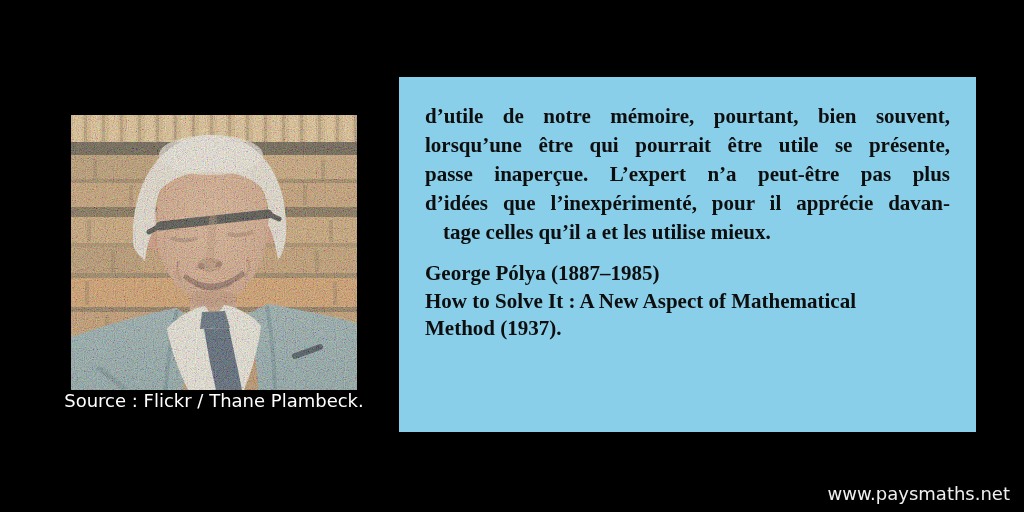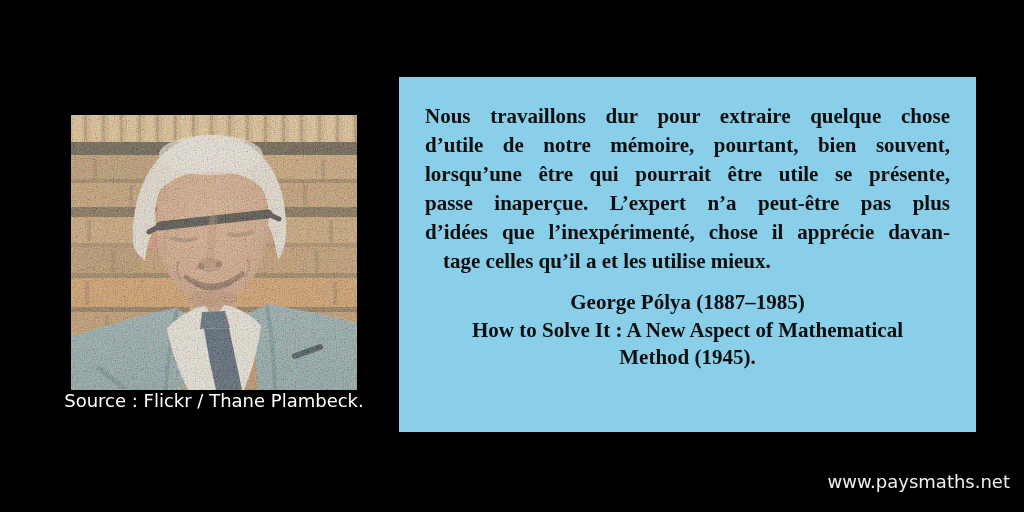--- a/index.html
+++ b/index.html
@@ -45,32 +45,31 @@
     font-family: "Liberation Serif", serif;
     font-weight: bold;
     font-size: 21px;
     line-height: 29px;
     color: var(--quote_text, #0e0e0e);
   }
   .quote-line { text-align: justify; text-align-last: justify; white-space: nowrap; }
   .quote-line.last { text-align-last: left; margin-left: 18px; }
   .attribution {
     margin-top: 13px;
-    text-align: center;
     font-family: "Liberation Serif", serif;
     font-weight: bold;
     font-size: 21px;
     line-height: 27.5px;
     color: var(--quote_text, #0e0e0e);
   }
   .italic { }
   .watermark {
     position: absolute;
     right: 14px;
-    bottom: 20px;
+    bottom: 8px;
     color: var(--watermark_text, #efefef);
     font-size: 18px;
     font-family: "DejaVu Sans", sans-serif;
   }
 </style>
 </head>
 <body>
 
 <div class="canvas">
 
@@ -165,29 +164,28 @@
       </g>
 
       <rect width="286" height="275" filter="url(#grain)"></rect>
     </svg>
   </figure>
 
   <div class="caption">Source : Flickr / Thane Plambeck.</div>
 
   <div class="quote-box">
     <div class="quote-text">
-        <div class="quote-line">Nous travaillons dur pour extraire quelque chose</div>
         <div class="quote-line">d’utile de notre mémoire, pourtant, bien souvent,</div>
         <div class="quote-line">lorsqu’une être qui pourrait être utile se présente,</div>
         <div class="quote-line">passe inaperçue. L’expert n’a peut-être pas plus</div>
-        <div class="quote-line">d’idées que l’inexpérimenté, chose il apprécie davan-</div>
+        <div class="quote-line">d’idées que l’inexpérimenté, pour il apprécie davan-</div>
         <div class="quote-line last">tage celles qu’il a et les utilise mieux.</div>
       </div>
     <div class="attribution">
       <div>George Pólya (1887–1985)</div>
       <div><span class="italic">How to Solve It : A New Aspect of Mathematical</span></div>
       <div><span class="italic">Method</span>
-        <span>(1945).</span></div>
+        <span>(1937).</span></div>
     </div>
   </div>
 
   <div class="watermark">www.paysmaths.net</div>
 </div>
 
 </body></html>

